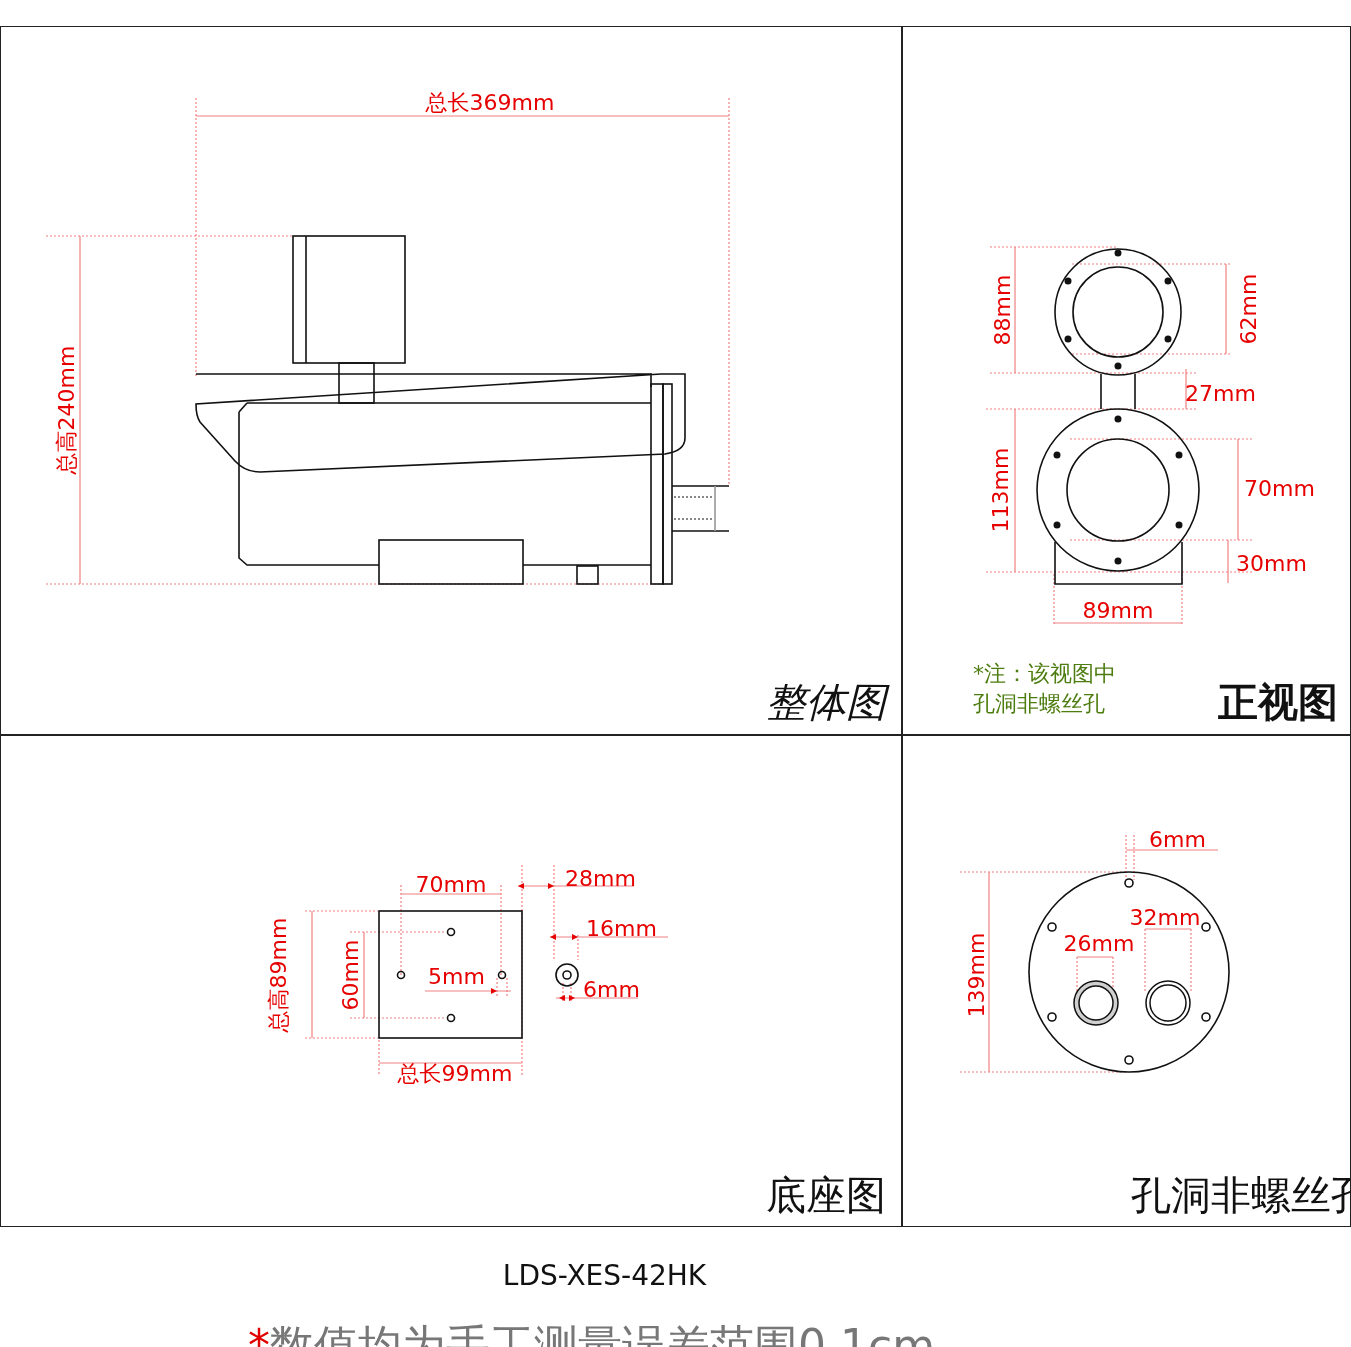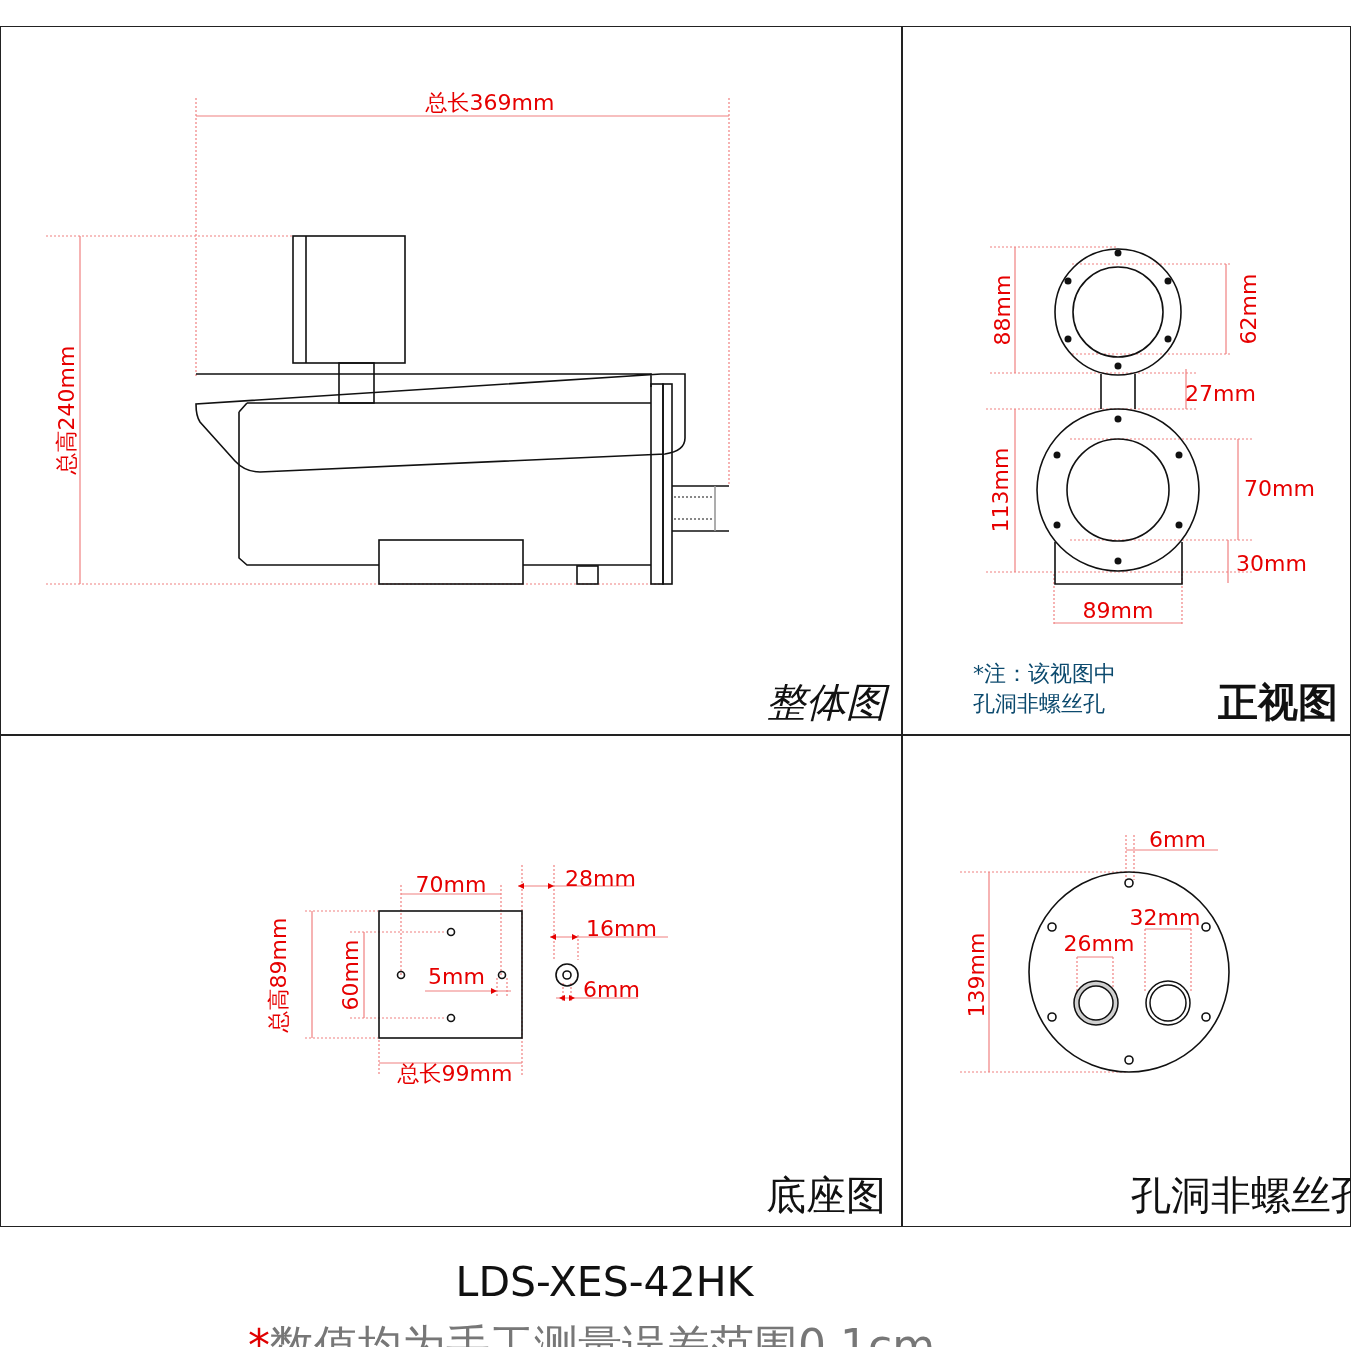--- a/index.html
+++ b/index.html
@@ -4,23 +4,23 @@
 <style>
   html, body { margin: 0; padding: 0; background: #ffffff; }
   body { width: 1351px; height: 1347px; position: relative; overflow: hidden;
          font-family: "DejaVu Sans", "Liberation Sans", sans-serif; }
   .canvas { position: absolute; left: 0; top: 8px; width: 1351px; height: 1347px; margin-top: 18px; }
   .frame { position: absolute; left: 0; top: 0; width: 1351px; height: 1201px; box-sizing: border-box;
            border: 1.5px solid #222; }
   .vdiv { position: absolute; left: 901px; top: 0; width: 1.5px; height: 1201px; background: #222; }
   .hdiv { position: absolute; left: 0; top: 708px; width: 1351px; height: 1.5px; background: #222; }
   .panel-title { position: absolute; font-size: 40px; color: #111; white-space: nowrap; line-height: 1; }
-  .note { position: absolute; font-size: 22px; color: #0c4a6e; line-height: 30px; white-space: nowrap; }
+  .note { position: absolute; font-size: 22px; color: #4d7c0f; line-height: 30px; white-space: nowrap; }
   .model { position: absolute; left: 0; width: 1209px; top: 1236px; text-align: center;
-           font-size: 41px; color: #111; line-height: 1; }
+           font-size: 28px; color: #111; line-height: 1; }
   .disclaimer { position: absolute; left: 0; width: 1183px; top: 1298px; text-align: center;
                 font-size: 44px; color: #777; line-height: 1; }
   .disclaimer .star { color: #e00000; }
   svg text { font-family: "DejaVu Sans", "Liberation Sans", sans-serif; }
 </style>
 </head>
 <body>
 
 <div class="canvas">
   <div class="frame"></div>

